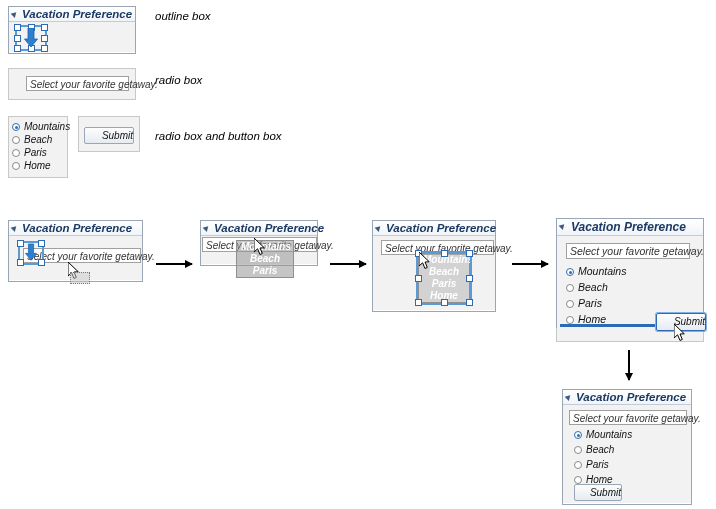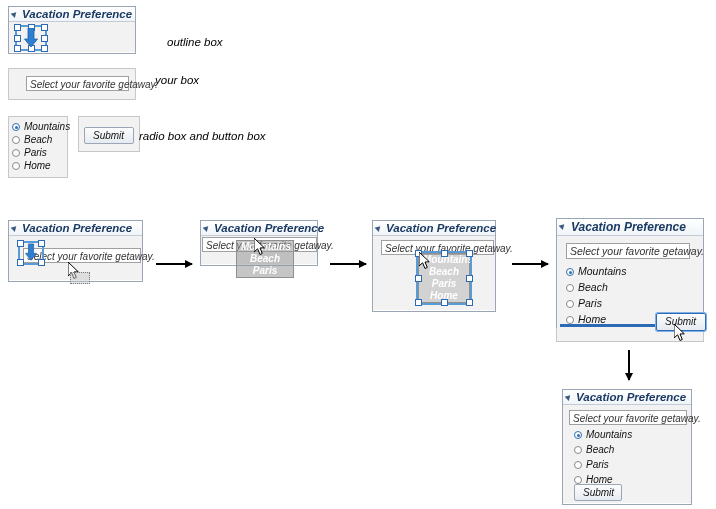--- a/index.html
+++ b/index.html
@@ -65,21 +65,21 @@
     padding:1px 3px;
     box-sizing:border-box;
     white-space:nowrap;
     line-height:13px;
   }
   .btn{
     background:linear-gradient(#fdfdfd,#e6ebf1);
     border:1px solid #9aa6b5;
     border-radius:2px;
     font-size:10px;
-    text-align:left;
+    text-align:right;
     box-sizing:border-box;
     line-height:15px;
     color:#111;
     padding-left:8px;
   }
   .btn.focus{
     border:1px solid #2d6ab5;
     box-shadow:0 0 0 1px #7fb0e8;
   }
   .radio-row{font-size:10px;line-height:13px;white-space:nowrap;color:#111;}
@@ -155,36 +155,36 @@
         <span class="hnd bl"></span>
           <span class="hnd bc"></span>
           <span class="hnd br"></span>
       </div>
       <svg class="bigarrow" style="left:9px;top:3px;" width="14" height="20" viewBox="0 0 14 20">
         <polygon points="4,0 10,0 10,11 13.5,11 7,19 0.5,11 4,11" fill="#2f7fd0" stroke="#1a5fa8" stroke-width="0.8"></polygon>
       </svg>
     </div>
   </div>
 </div>
-<div class="abs label" style="left:155px;top:36px;margin-left:12px;">outline box</div>
+<div class="abs label" style="left:155px;top:10px;">outline box</div>
 
 <div class="abs dotted" style="left:8px;top:68px;width:128px;height:32px;"></div>
 <div class="abs textbox" style="left:26px;top:76px;width:103px;height:15px;">Select your favorite getaway.</div>
-<div class="abs label" style="left:155px;top:74px;">your box</div>
+<div class="abs label" style="left:155px;top:74px;">radio box</div>
 
 <div class="abs dotted" style="left:8px;top:116px;width:60px;height:62px;"></div>
 <div class="abs" style="left:12px;top:120px;">
   <div class="radio-row"><span class="radio on"></span><span>Mountains</span></div>
   <div class="radio-row"><span class="radio"></span><span>Beach</span></div>
   <div class="radio-row"><span class="radio"></span><span>Paris</span></div>
   <div class="radio-row"><span class="radio"></span><span>Home</span></div>
 </div>
 <div class="abs dotted" style="left:78px;top:116px;width:62px;height:36px;"></div>
 <div class="abs btn" style="left:84px;top:127px;width:50px;height:17px;">Submit</div>
-<div class="abs label" style="left:139px;top:130px;">radio box and button box</div>
+<div class="abs label" style="left:155px;top:130px;">radio box and button box</div>
 
 <div class="abs panel" style="left:8px;top:220px;width:135px;height:62px;">
   <div class="panel-title">
     <span class="tri"></span>
     <span>Vacation Preference</span>
   </div>
   <div class="panel-body"></div>
 </div>
 <div class="abs textbox" style="left:23px;top:248px;width:118px;height:15px;">Select your favorite getaway.</div>
 <div class="abs" style="left:18px;top:241px;width:26px;height:24px;">

